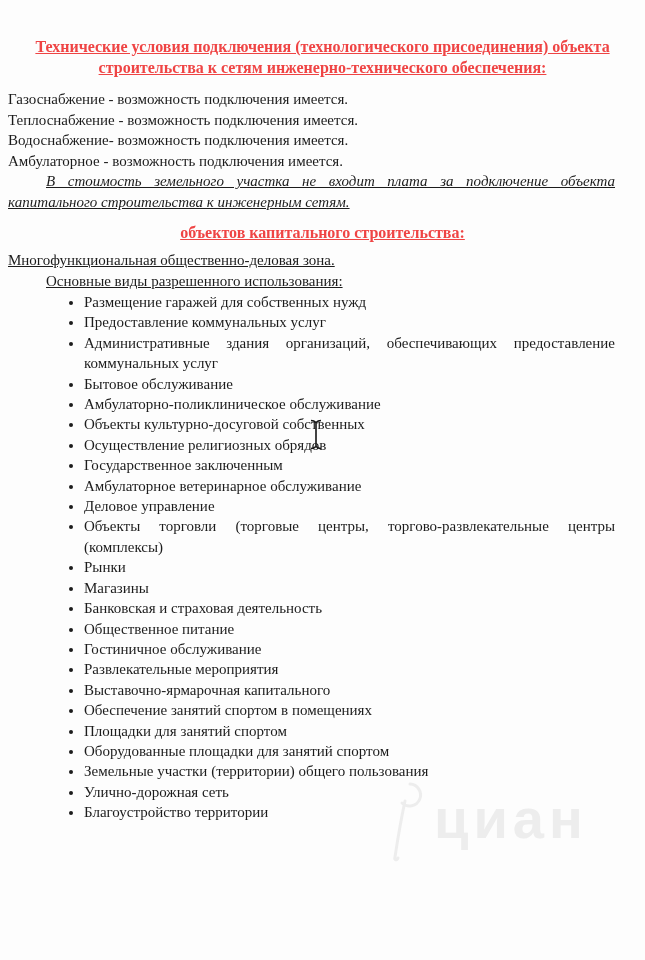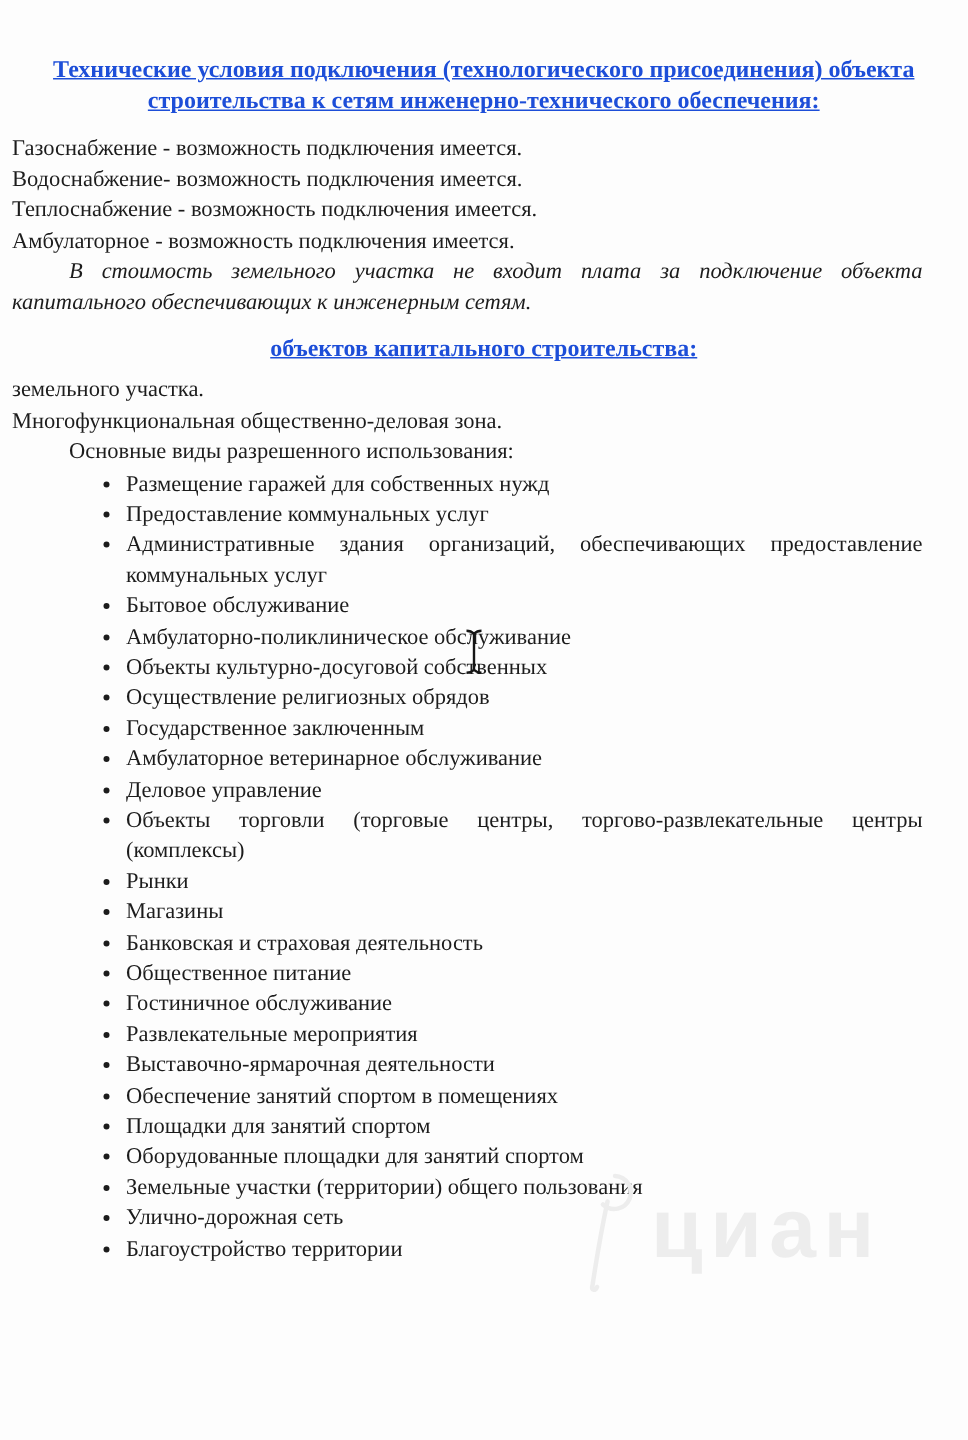--- a/index.html
+++ b/index.html
@@ -12,27 +12,27 @@
     font-family:"Liberation Serif","DejaVu Serif",serif;
     color:#1c1c1c;
     font-size:15px;
   }
   .doc-heading{
     margin:36px 14px 0 14px;
     text-align:center;
     font-weight:bold;
     font-size:16px;
     line-height:21px;
-    color:#1d4ed8;
+    color:#ef4444;
   }
   .doc-heading .hline{text-decoration:underline;}
   .h2{margin-top:10px;}
   .block{margin:0 30px 0 8px;}
   .utilities{margin-top:11px;line-height:20.5px;}
-  .para{line-height:20.5px;}
+  .para{line-height:20.5px;text-decoration:underline;}
   .para-gap{margin-top:7px;}
   .line{display:block;}
   .ind{text-indent:38px;}
   .stretch{text-align:justify;text-align-last:justify;}
   .ital{font-style:italic;}
   ul.uses{
     margin:1px 30px 0 0;
     padding:0 0 0 84px;
     list-style:disc outside;
   }
@@ -70,38 +70,37 @@
 
 <div class="page">
 
   <div class="doc-heading">
     <span class="hline line">Технические условия подключения (технологического присоединения) объекта</span>
     <span class="hline line">строительства к сетям инженерно-технического обеспечения:</span>
   </div>
 
   <div class="block utilities">
     <span class="line">Газоснабжение - возможность подключения имеется.</span>
+    <span class="line">Теплоснабжение - возможность подключения имеется.</span>
     <span class="line">Водоснабжение- возможность подключения имеется.</span>
-    <span class="line">Теплоснабжение - возможность подключения имеется.</span>
     <span class="line">Амбулаторное - возможность подключения имеется.</span>
   </div>
 
   <div class="block para ital">
     <span class="line ind stretch">В стоимость земельного участка не входит плата за подключение объекта</span>
-    <span class="line">капитального обеспечивающих к инженерным сетям.</span>
+    <span class="line">капитального строительства к инженерным сетям.</span>
   </div>
   <div class="block para ital">
   </div>
 
   <div class="doc-heading h2">
     <span class="hline line">объектов капитального строительства:</span>
   </div>
 
   <div class="block para para-gap">
-    <span class="line">земельного участка.</span>
   </div>
   <div class="block para">
     <span class="line">Многофункциональная общественно-деловая зона.</span>
   </div>
   <div class="block para">
     <span class="line ind">Основные виды разрешенного использования:</span>
   </div>
 
   <ul class="uses">
     <li>Размещение гаражей для собственных нужд</li>
@@ -114,21 +113,21 @@
     <li>Государственное заключенным</li>
     <li>Амбулаторное ветеринарное обслуживание</li>
     <li>Деловое управление</li>
     <li>Объекты торговли (торговые центры, торгово-развлекательные центры (комплексы)</li>
     <li>Рынки</li>
     <li>Магазины</li>
     <li>Банковская и страховая деятельность</li>
     <li>Общественное питание</li>
     <li>Гостиничное обслуживание</li>
     <li>Развлекательные мероприятия</li>
-    <li>Выставочно-ярмарочная деятельности</li>
+    <li>Выставочно-ярмарочная капитального</li>
     <li>Обеспечение занятий спортом в помещениях</li>
     <li>Площадки для занятий спортом</li>
     <li>Оборудованные площадки для занятий спортом</li>
     <li>Земельные участки (территории) общего пользования</li>
     <li>Улично-дорожная сеть</li>
     <li>Благоустройство территории</li>
   </ul>
 
   <div class="watermark">
     <svg width="40" height="84" viewBox="0 0 40 84">

